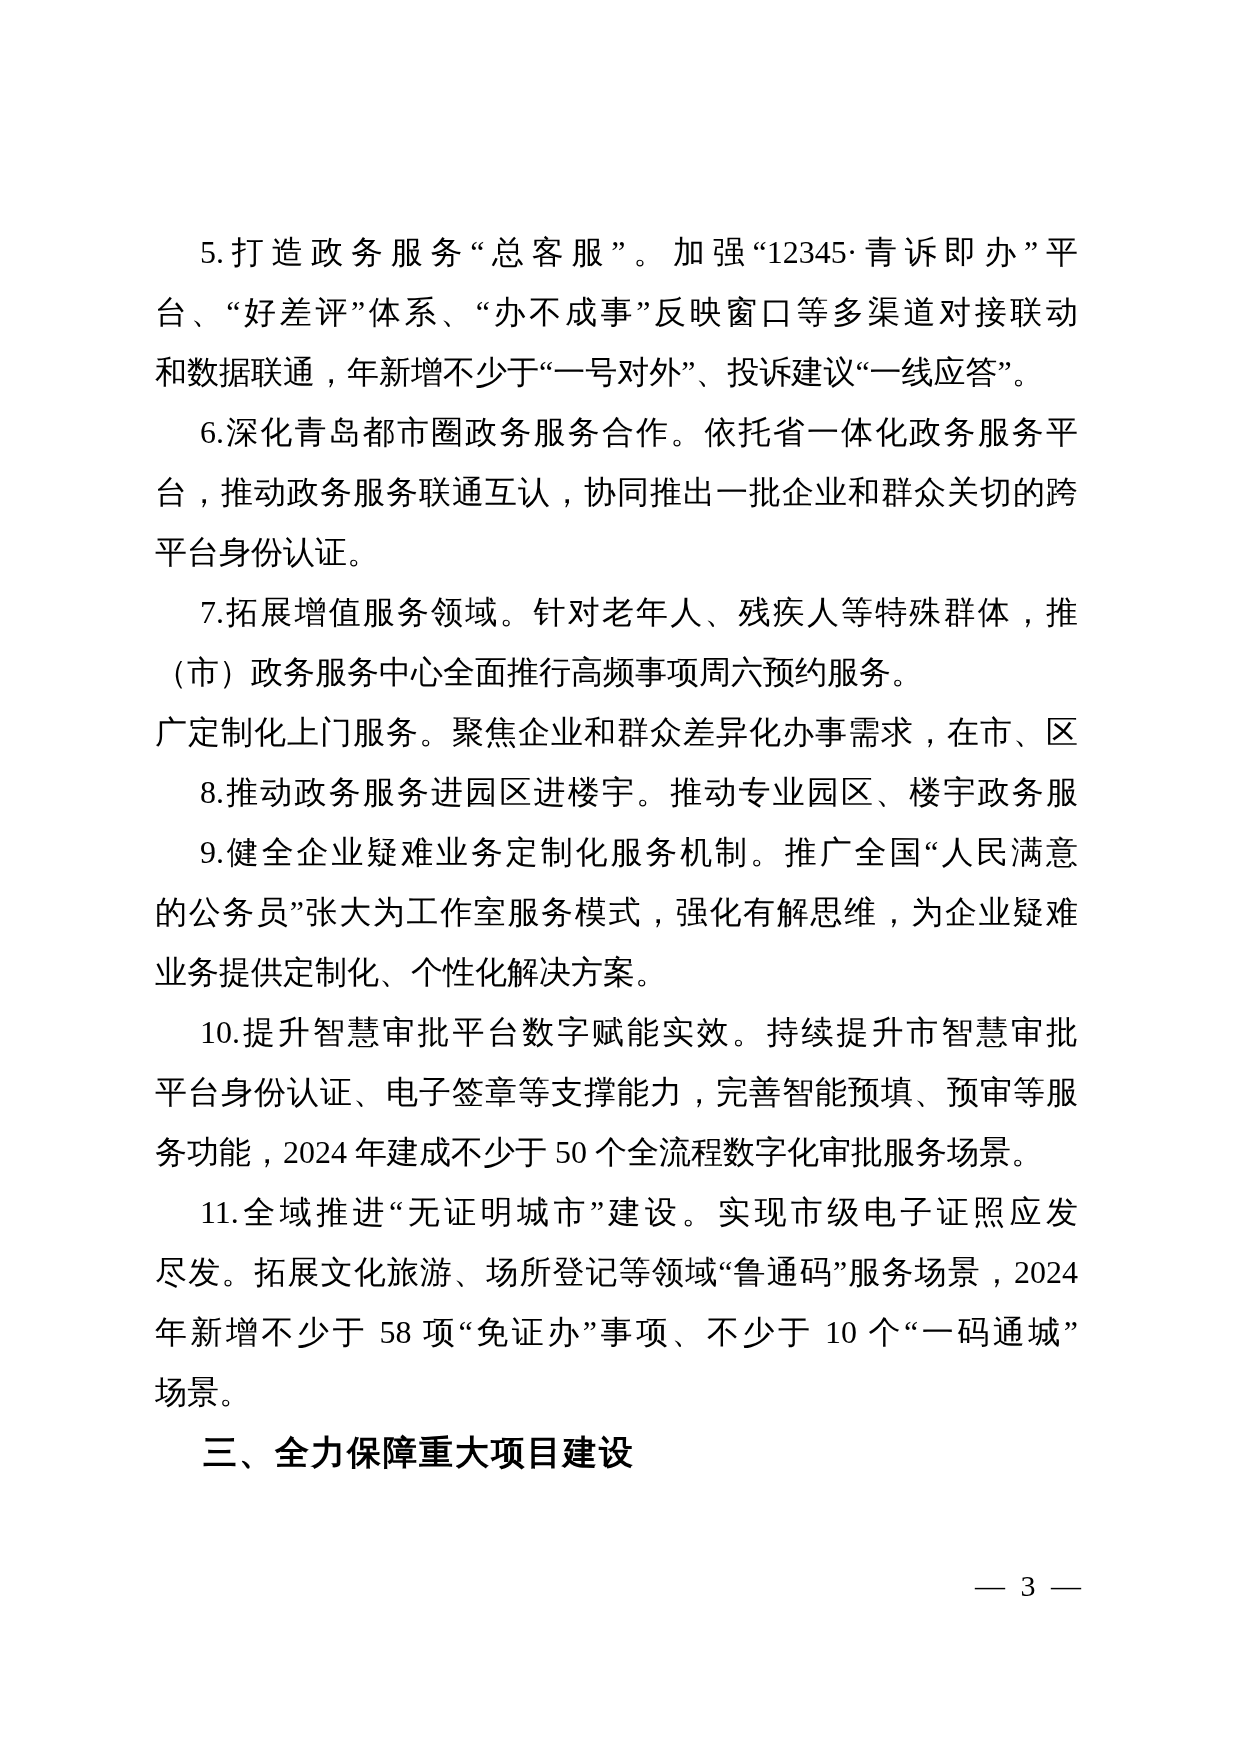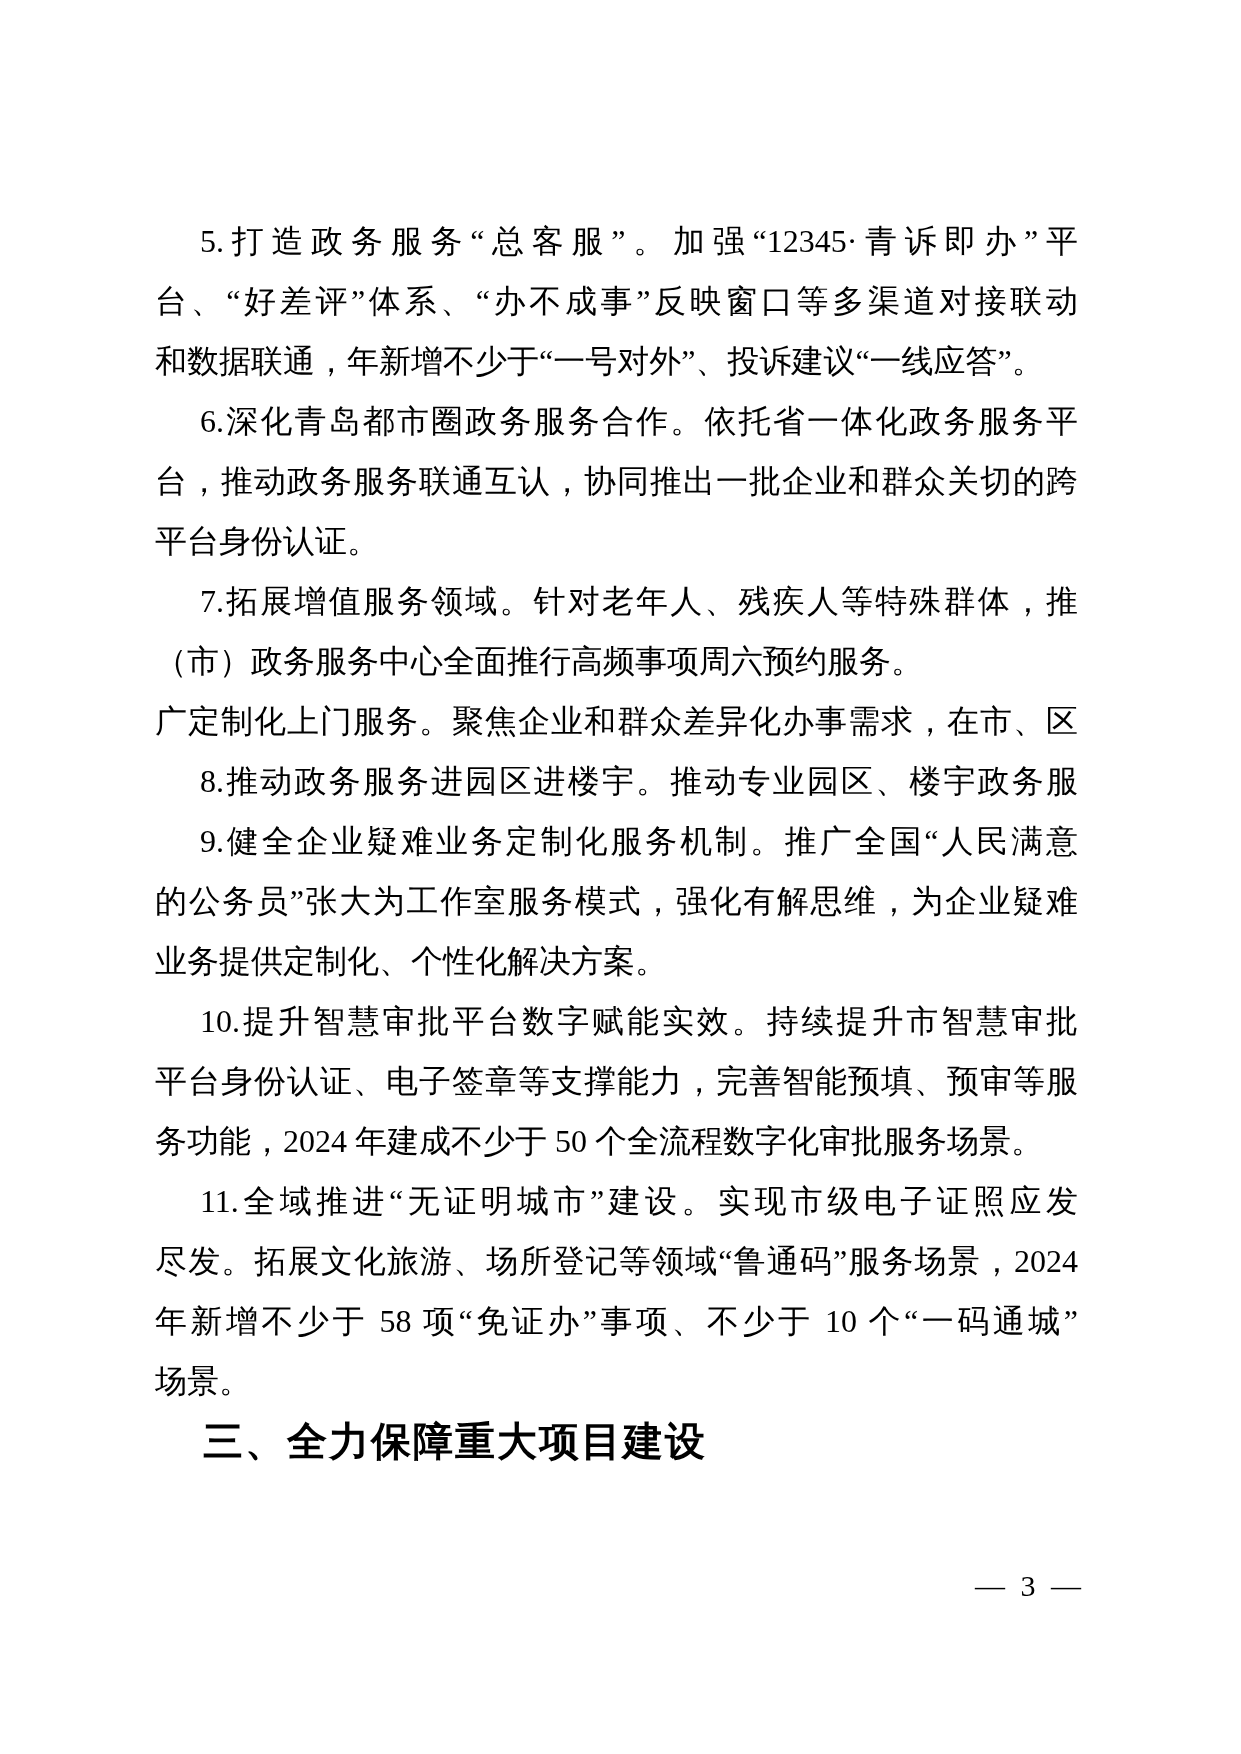--- a/index.html
+++ b/index.html
@@ -8,41 +8,41 @@
     height: 1754px;
     background: #ffffff;
     position: relative;
     color: #000000;
     font-family: "Liberation Serif", serif;
     overflow: hidden;
   }
   .doc-body {
     position: absolute;
     left: 155px;
-    top: 211px;
+    top: 222px;
     width: 923px;
     font-size: 32px;
     line-height: 60px;
   }
   .para { margin: 0; padding: 0; }
   .line {
     height: 60px;
     overflow: hidden;
     text-align: justify;
     text-align-last: justify;
     text-justify: inter-character;
   }
   .line.first { padding-left: 45px; }
   .line.end { text-align-last: left; }
   .section-heading {
     height: 60px;
     padding-left: 48px;
     font-family: "Liberation Sans", sans-serif;
     font-weight: bold;
-    font-size: 40px;
+    font-size: 34px;
     line-height: 60px;
     letter-spacing: 2px;
   }
   .page-number {
     position: absolute;
     top: 1566px;
     right: 156px;
     font-size: 30px;
     line-height: 40px;
     font-family: "Liberation Serif", serif;

